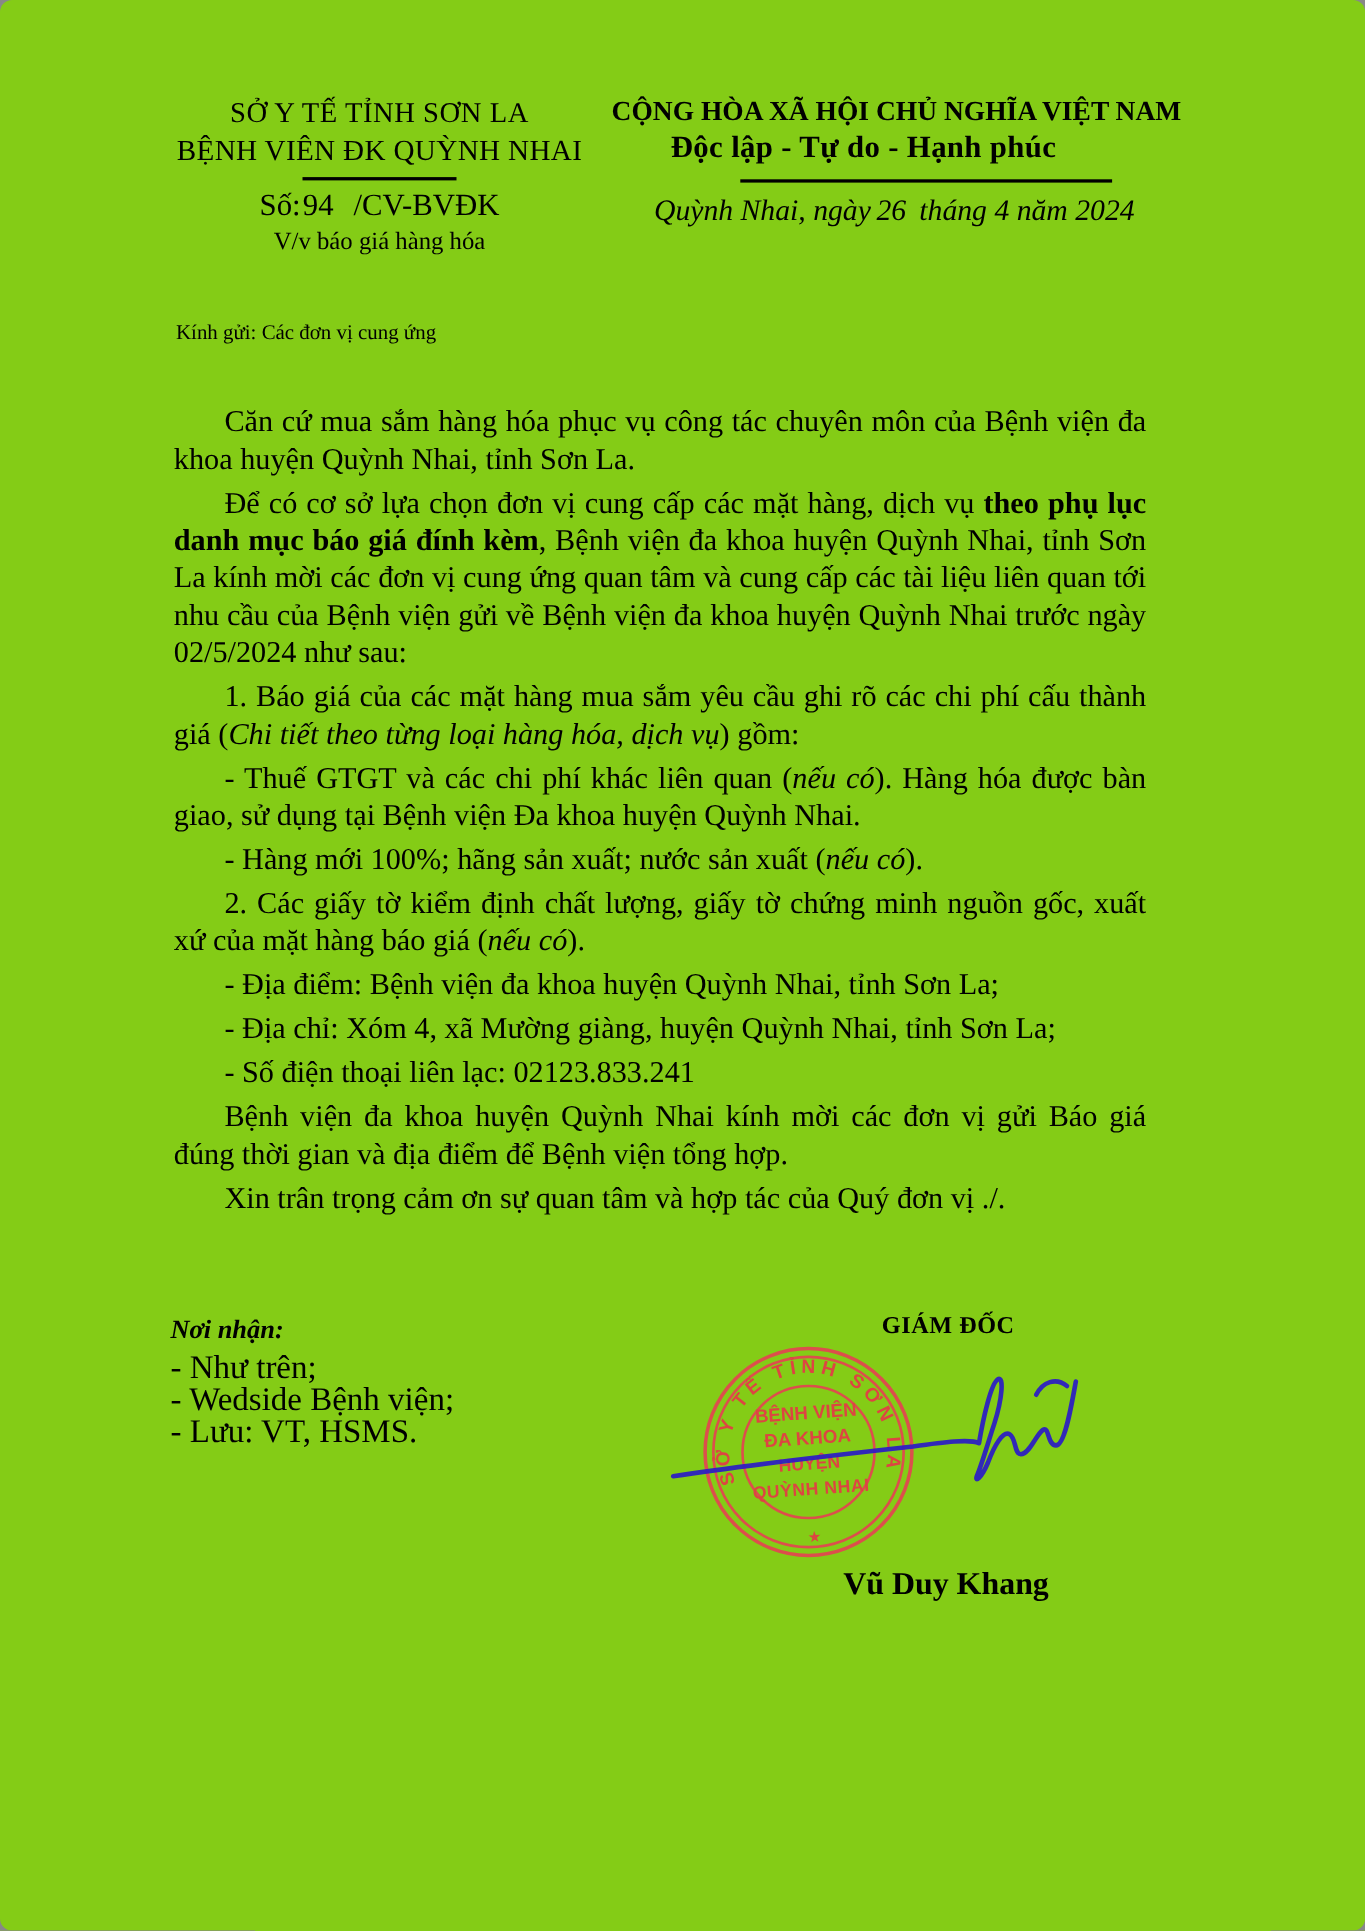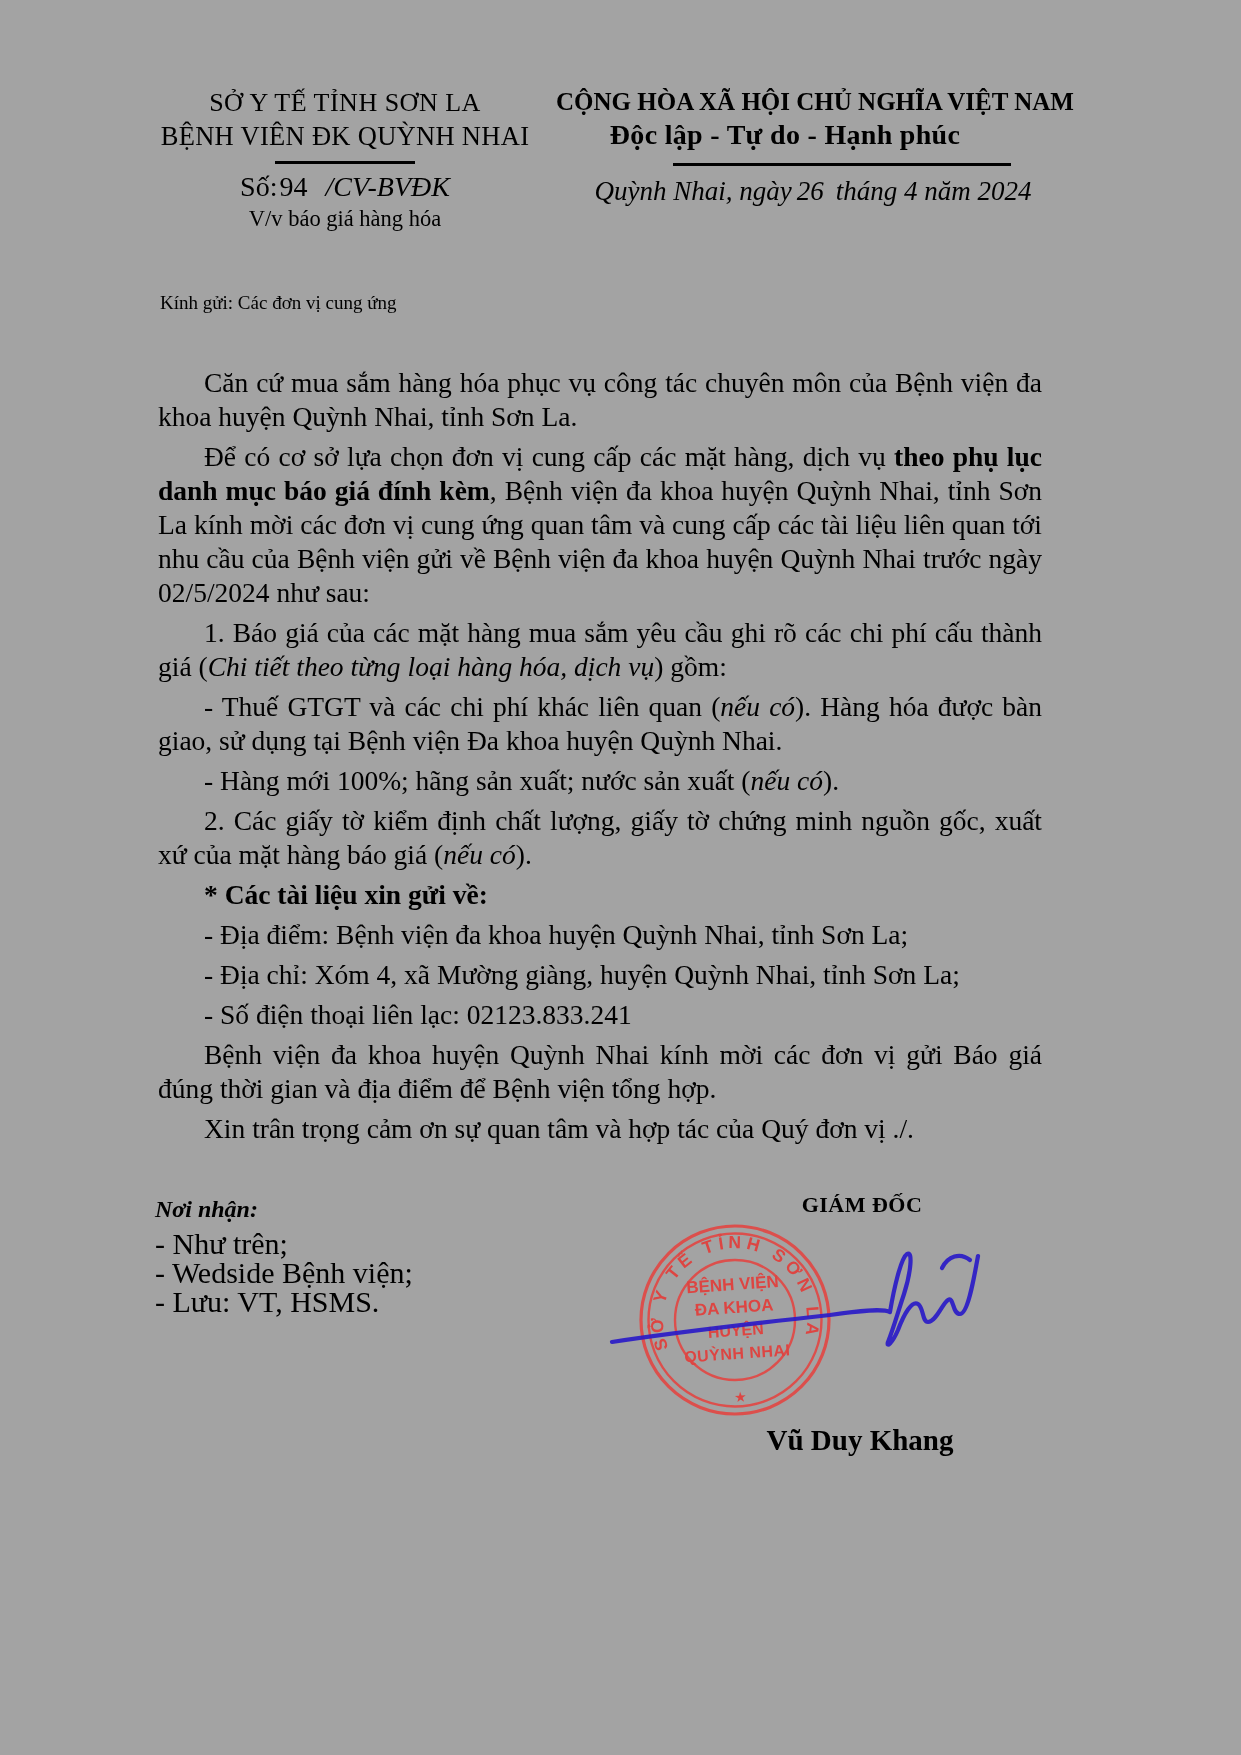--- a/index.html
+++ b/index.html
@@ -1,29 +1,30 @@
 <!DOCTYPE html>
 <html><head>
 <meta charset="utf-8">
 <style>
   html,body{margin:0;padding:0;background:#888;}
   .page{
     position:relative;width:1241px;height:1755px;margin:0 auto;
-    background:#a3a3a3;color:#000;
+    background:#84cc16;color:#000;
     font-family:"Liberation Serif","DejaVu Serif",serif;
     overflow:hidden;
+    border-radius:11px;
   }
   
   .header-left{position:absolute;left:150px;top:88px;width:390px;text-align:center;}
   .hl-agency{font-size:26px;letter-spacing:.5px;}
   .hl-hospital{font-size:26.5px;font-weight:normal;margin-top:3px;letter-spacing:.3px;}
   .hl-divider{width:140px;border:none;border-top:3px solid #000;margin:9px auto 7px auto;}
   .hl-number{font-size:28px;}
   .doc-no{margin:0 4px 0 2px;}
-  .doc-suffix{margin-left:14px;font-style:italic;}
+  .doc-suffix{margin-left:14px;}
   .hl-subject{font-size:22.5px;margin-top:3px;}
   
   .header-right{position:absolute;left:530px;top:88px;width:510px;text-align:center;}
   .hr-national1{font-size:25px;font-weight:bold;position:relative;left:26px;white-space:nowrap;}
   .hr-national2{font-size:28px;font-weight:bold;margin-top:3px;letter-spacing:.3px;}
   .hr-divider{width:338px;border:none;border-top:3px solid #000;margin:12px 0 0 143px;}
   .hr-date{font-size:27px;font-style:italic;margin-top:10px;position:relative;left:28px;white-space:nowrap;}
   .hr-day{margin:0 12px 0 5px;}
   
   .salutation{position:absolute;left:160px;top:292px;width:880px;text-align:left;font-size:19px;}
@@ -67,21 +68,20 @@
 
   <div class="salutation">Kính gửi: Các đơn vị cung ứng</div>
 
   <div class="body-text">
     <p><span>Căn cứ mua sắm hàng hóa phục vụ công tác chuyên môn của Bệnh viện đa khoa huyện Quỳnh Nhai, tỉnh Sơn La.</span></p>
     <p><span>Để có cơ sở lựa chọn đơn vị cung cấp các mặt hàng, dịch vụ </span><span class="b">theo phụ lục danh mục báo giá đính kèm</span><span>, Bệnh viện đa khoa huyện Quỳnh Nhai, tỉnh Sơn La kính mời các đơn vị cung ứng quan tâm và cung cấp các tài liệu liên quan tới nhu cầu của Bệnh viện gửi về Bệnh viện đa khoa huyện Quỳnh Nhai trước ngày 02/5/2024 như sau:</span></p>
     <p><span>1. Báo giá của các mặt hàng mua sắm yêu cầu ghi rõ các chi phí cấu thành giá (</span><span class="i">Chi tiết theo từng loại hàng hóa, dịch vụ</span><span>) gồm:</span></p>
     <p><span>- Thuế GTGT và các chi phí khác liên quan (</span><span class="i">nếu có</span><span>). Hàng hóa được bàn giao, sử dụng tại Bệnh viện Đa khoa huyện Quỳnh Nhai.</span></p>
     <p><span>- Hàng mới 100%; hãng sản xuất; nước sản xuất (</span><span class="i">nếu có</span><span>).</span></p>
     <p><span>2. Các giấy tờ kiểm định chất lượng, giấy tờ chứng minh nguồn gốc, xuất xứ của mặt hàng báo giá (</span><span class="i">nếu có</span><span>).</span></p>
-    <p><span class="b">* Các tài liệu xin gửi về:</span></p>
     <p><span>- Địa điểm: Bệnh viện đa khoa huyện Quỳnh Nhai, tỉnh Sơn La;</span></p>
     <p><span>- Địa chỉ: Xóm 4, xã Mường giàng, huyện Quỳnh Nhai, tỉnh Sơn La;</span></p>
     <p><span>- Số điện thoại liên lạc: 02123.833.241</span></p>
     <p><span>Bệnh viện đa khoa huyện Quỳnh Nhai kính mời các đơn vị gửi Báo giá đúng thời gian và địa điểm để Bệnh viện tổng hợp.</span></p>
     <p><span>Xin trân trọng cảm ơn sự quan tâm và hợp tác của Quý đơn vị ./.</span></p>
   </div>
 
   <div class="recipients">
     <div class="recipients-title">Nơi nhận:</div>
     <div class="recipient-item">- Như trên;</div>

